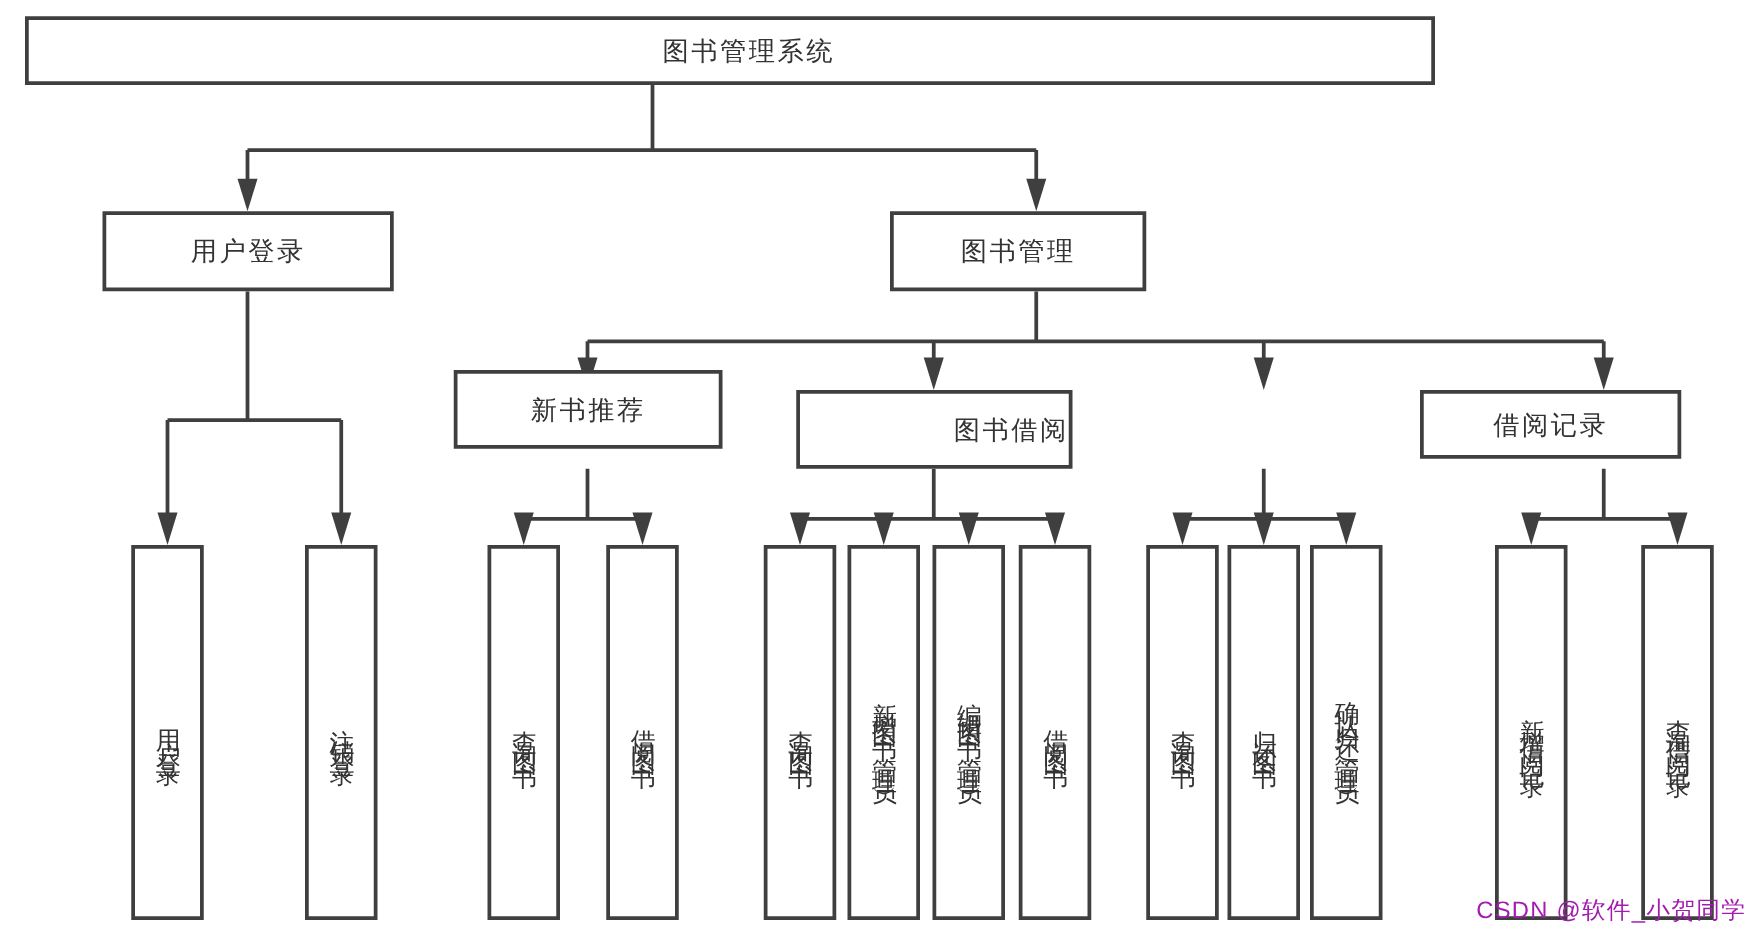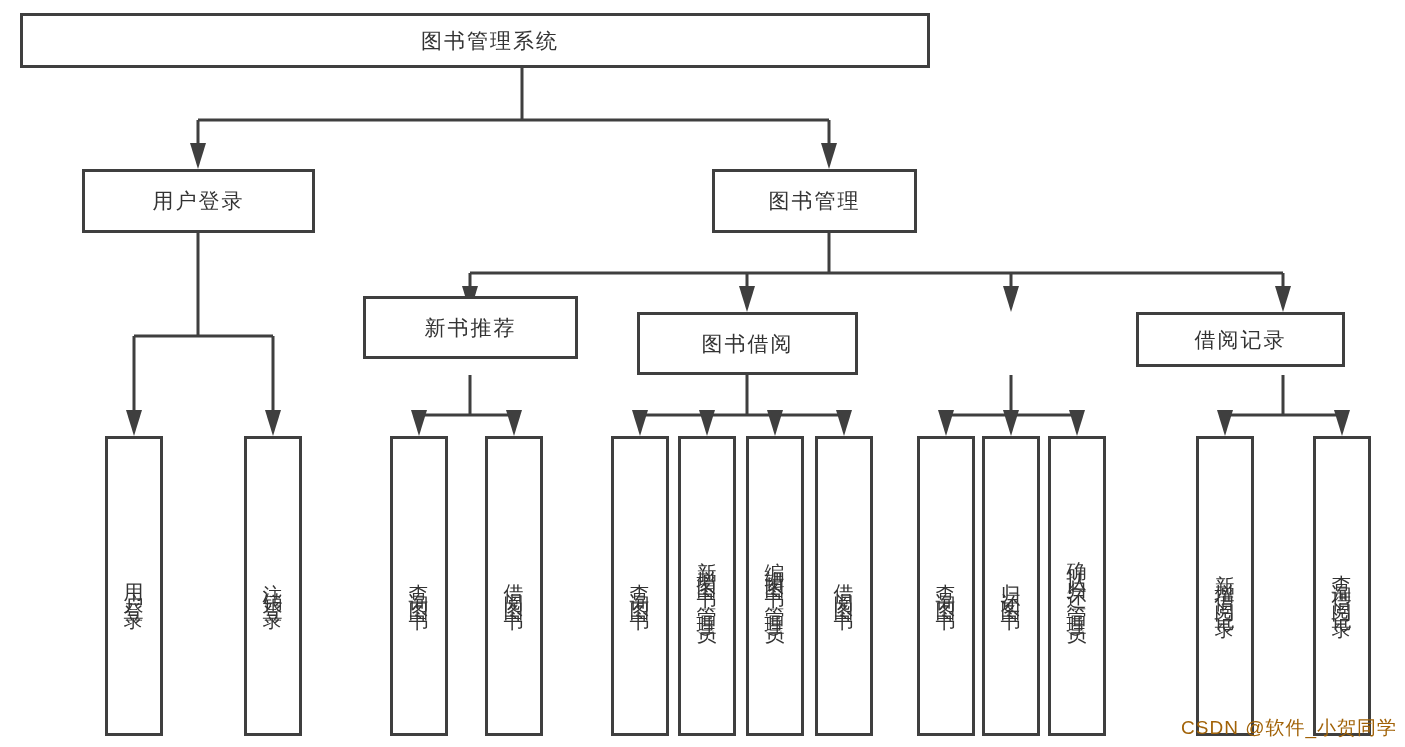--- a/index.html
+++ b/index.html
@@ -30,42 +30,42 @@
   .vbox {
     width: 58px;
     height: 300px;
     top: 436px;
     writing-mode: vertical-rl;
     font-size: 20px;
     letter-spacing: 9px;
     line-height: 1;
   }
   
-  .n-root            { left: 20px;   top: 13px;  width: 910px; height: 55px; padding-left: 30px; }
+  .n-root            { left: 20px;   top: 13px;  width: 1128px; height: 55px; padding-left: 30px; }
   .n-user-login      { left: 82px;   top: 169px; width: 233px;  height: 64px; }
   .n-book-management { left: 712px;  top: 169px; width: 205px;  height: 64px; }
   .n-new-book        { left: 363px;  top: 296px; width: 215px;  height: 63px; }
-  .n-book-borrow     { left: 637px;  top: 312px; width: 221px;  height: 63px; }
+  .n-book-borrow     { left: 637px;  top: 312px; width: 221px;  height: 63px; justify-content: flex-end; }
   .n-current-borrow  { left: 905px;  top: 312px; width: 213px;  height: 63px; }
   .n-borrow-record   { left: 1136px; top: 312px; width: 209px;  height: 55px; }
   
   .l-a1 { left: 105px; }  .l-a2 { left: 244px; }
   .l-b1 { left: 390px; }  .l-b2 { left: 485px; }
   .l-c1 { left: 611px; }  .l-c2 { left: 678px; }  .l-c3 { left: 746px; }  .l-c4 { left: 815px; }
   .l-d1 { left: 917px; }  .l-d2 { left: 982px; }  .l-d3 { left: 1048px; }
   .l-e1 { left: 1196px; } .l-e2 { left: 1313px; }
   .wire { stroke: #3f3f3f; stroke-width: 3; fill: none; }
   .head { fill: #3f3f3f; stroke: none; }
   #watermark {
     position: absolute;
     right: 8px;
     bottom: 6px;
     font-size: 19px;
     letter-spacing: 1px;
-    color: #a16207;
+    color: #a21caf;
     white-space: nowrap;
   }
 </style>
 </head>
 <body>
 
 <div id="canvas">
 
   <svg id="wires" viewBox="0 0 1405 747" xmlns="http://www.w3.org/2000/svg">
 

